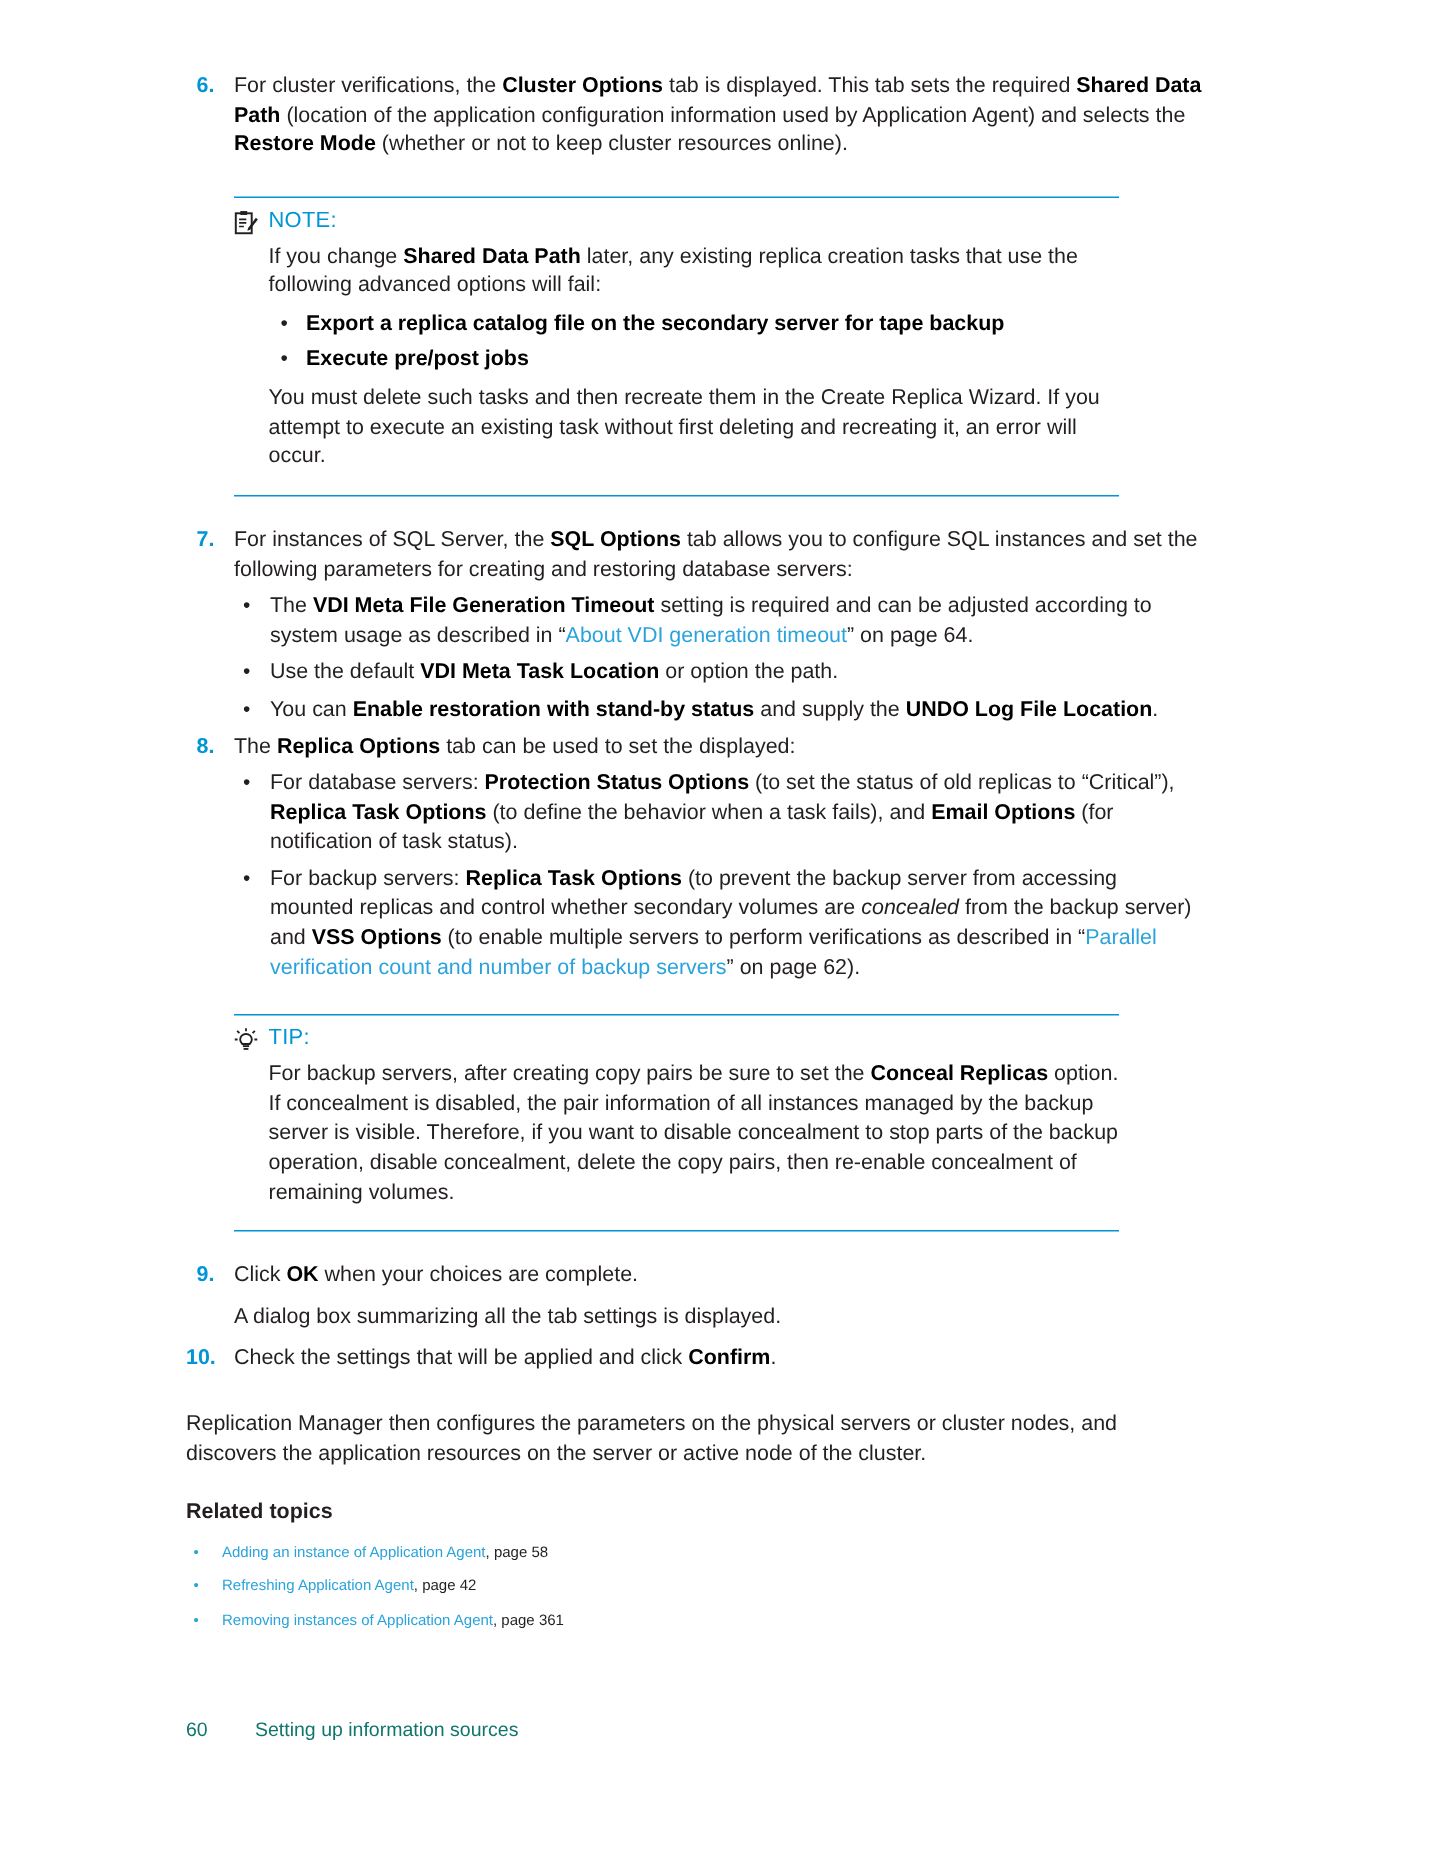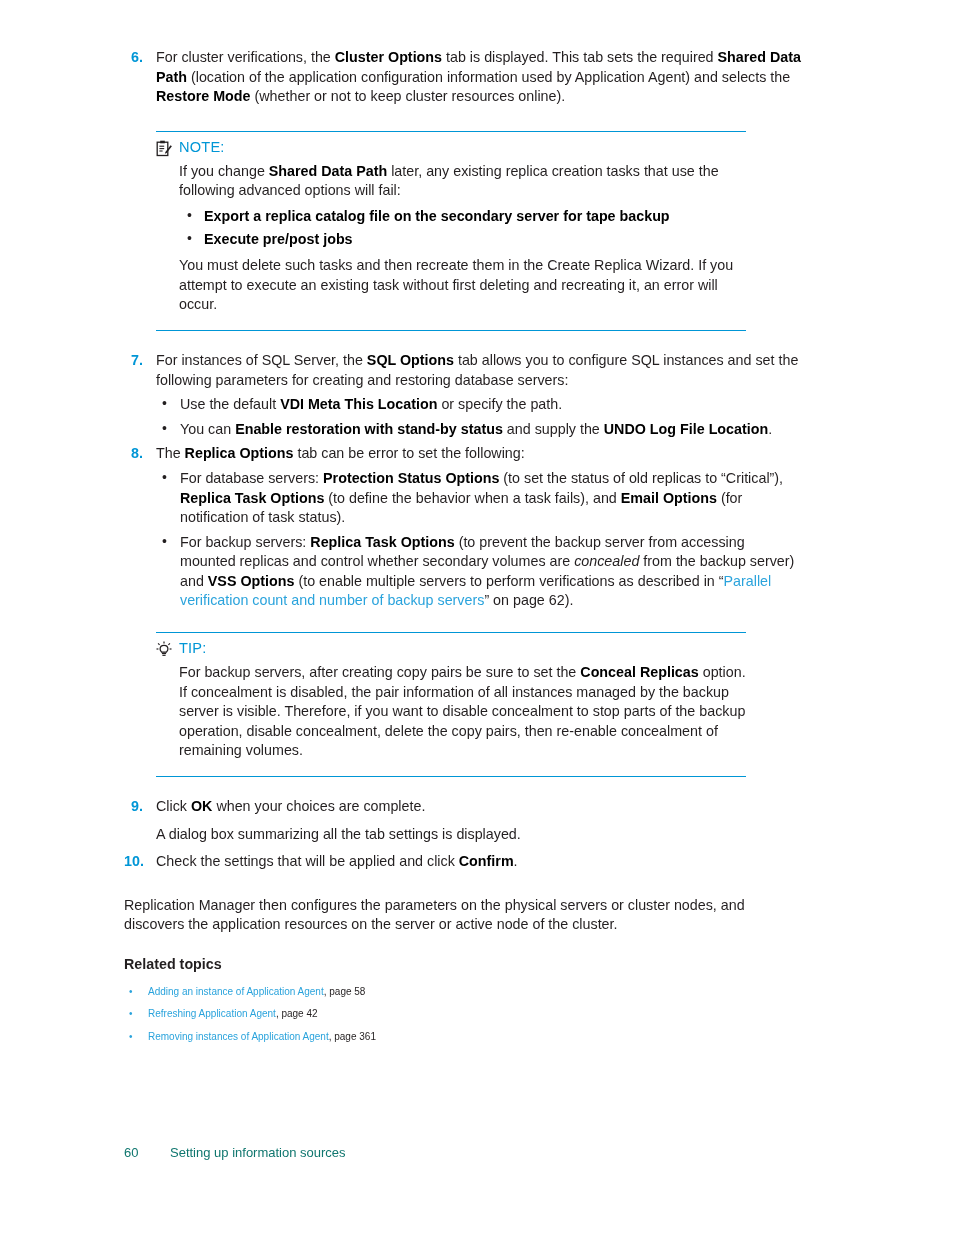--- a/index.html
+++ b/index.html
@@ -222,29 +222,30 @@
         <p>You must delete such tasks and then recreate them in the Create Replica Wizard. If you attempt to execute an existing task without first deleting and recreating it, an error will occur.</p>
       </div>
     </div>
 
     <div class="spacer-20"></div>
 
     <div class="step">
       <span class="num">7.</span>
       <div class="step-body"><span>For instances of SQL Server, the </span><b>SQL Options</b><span> tab allows you to configure SQL instances and set the following parameters for creating and restoring database servers:</span>
         <ul class="bullets">
-          <li><span>Use the default </span><b>VDI Meta This Location</b><span> or specify the path.</span></li>
+          <li><span>The </span><b>VDI Meta File Generation Timeout</b><span> setting is required and can be adjusted according to system usage as described in “</span><a class="xref" href="#">About VDI generation timeout</a><span>” on page 64.</span></li>
+          <li><span>Use the default </span><b>VDI Meta Task Location</b><span> or option the path.</span></li>
           <li><span>You can </span><b>Enable restoration with stand-by status</b><span> and supply the </span><b>UNDO Log File Location</b><span>.</span></li>
         </ul>
       </div>
     </div>
 
     <div class="step">
       <span class="num">8.</span>
-      <div class="step-body"><span>The </span><b>Replica Options</b><span> tab can be error to set the following:</span>
+      <div class="step-body"><span>The </span><b>Replica Options</b><span> tab can be used to set the displayed:</span>
         <ul class="bullets">
           <li><span>For database servers: </span><b>Protection Status Options</b><span> (to set the status of old replicas to “Critical”), </span><b>Replica Task Options</b><span> (to define the behavior when a task fails), and </span><b>Email Options</b><span> (for notification of task status).</span></li>
           <li><span>For backup servers: </span><b>Replica Task Options</b><span> (to prevent the backup server from accessing mounted replicas and control whether secondary volumes are </span><i>concealed</i><span> from the backup server) and </span><b>VSS Options</b><span> (to enable multiple servers to perform verifications as described in “</span><a class="xref" href="#">Parallel verification count and number of backup servers</a><span>” on page 62).</span></li>
         </ul>
       </div>
     </div>
 
     <div class="spacer-16"></div>
 
     <div class="admon">

